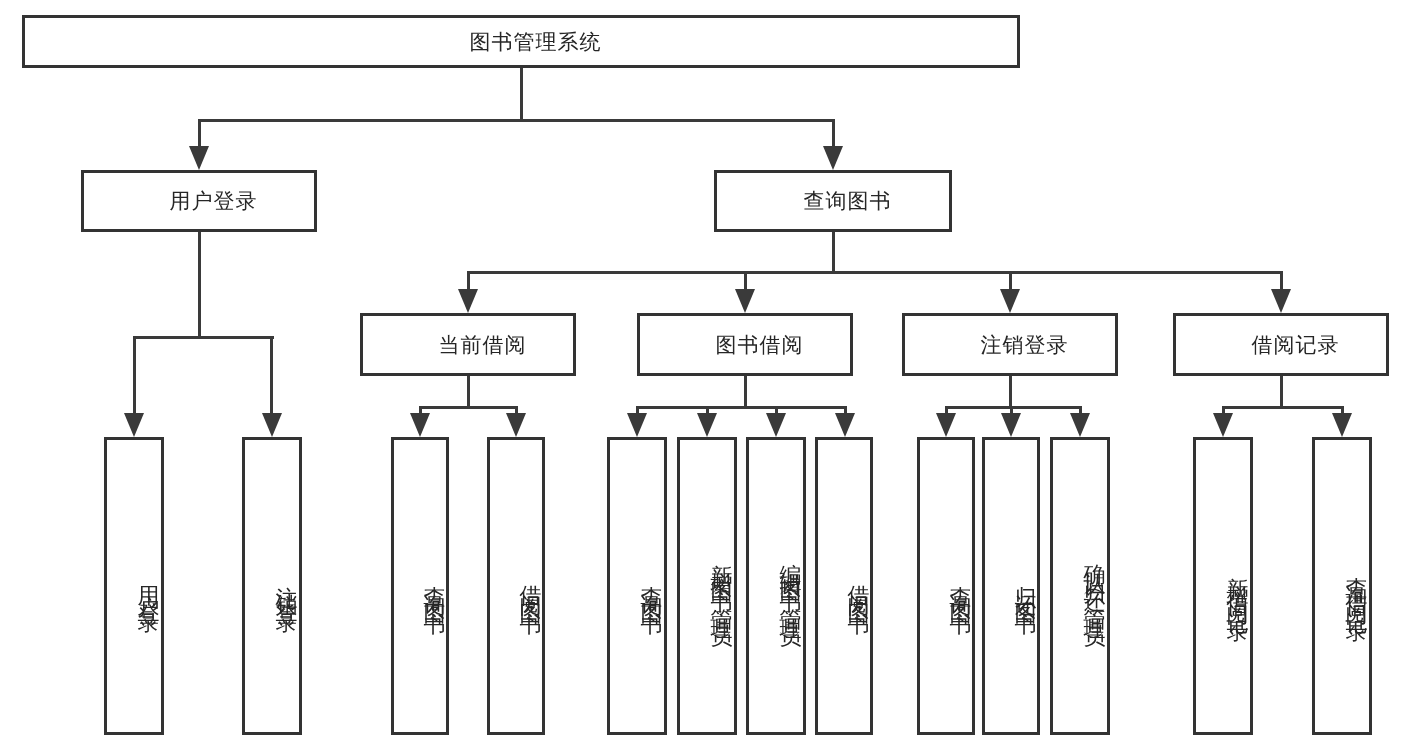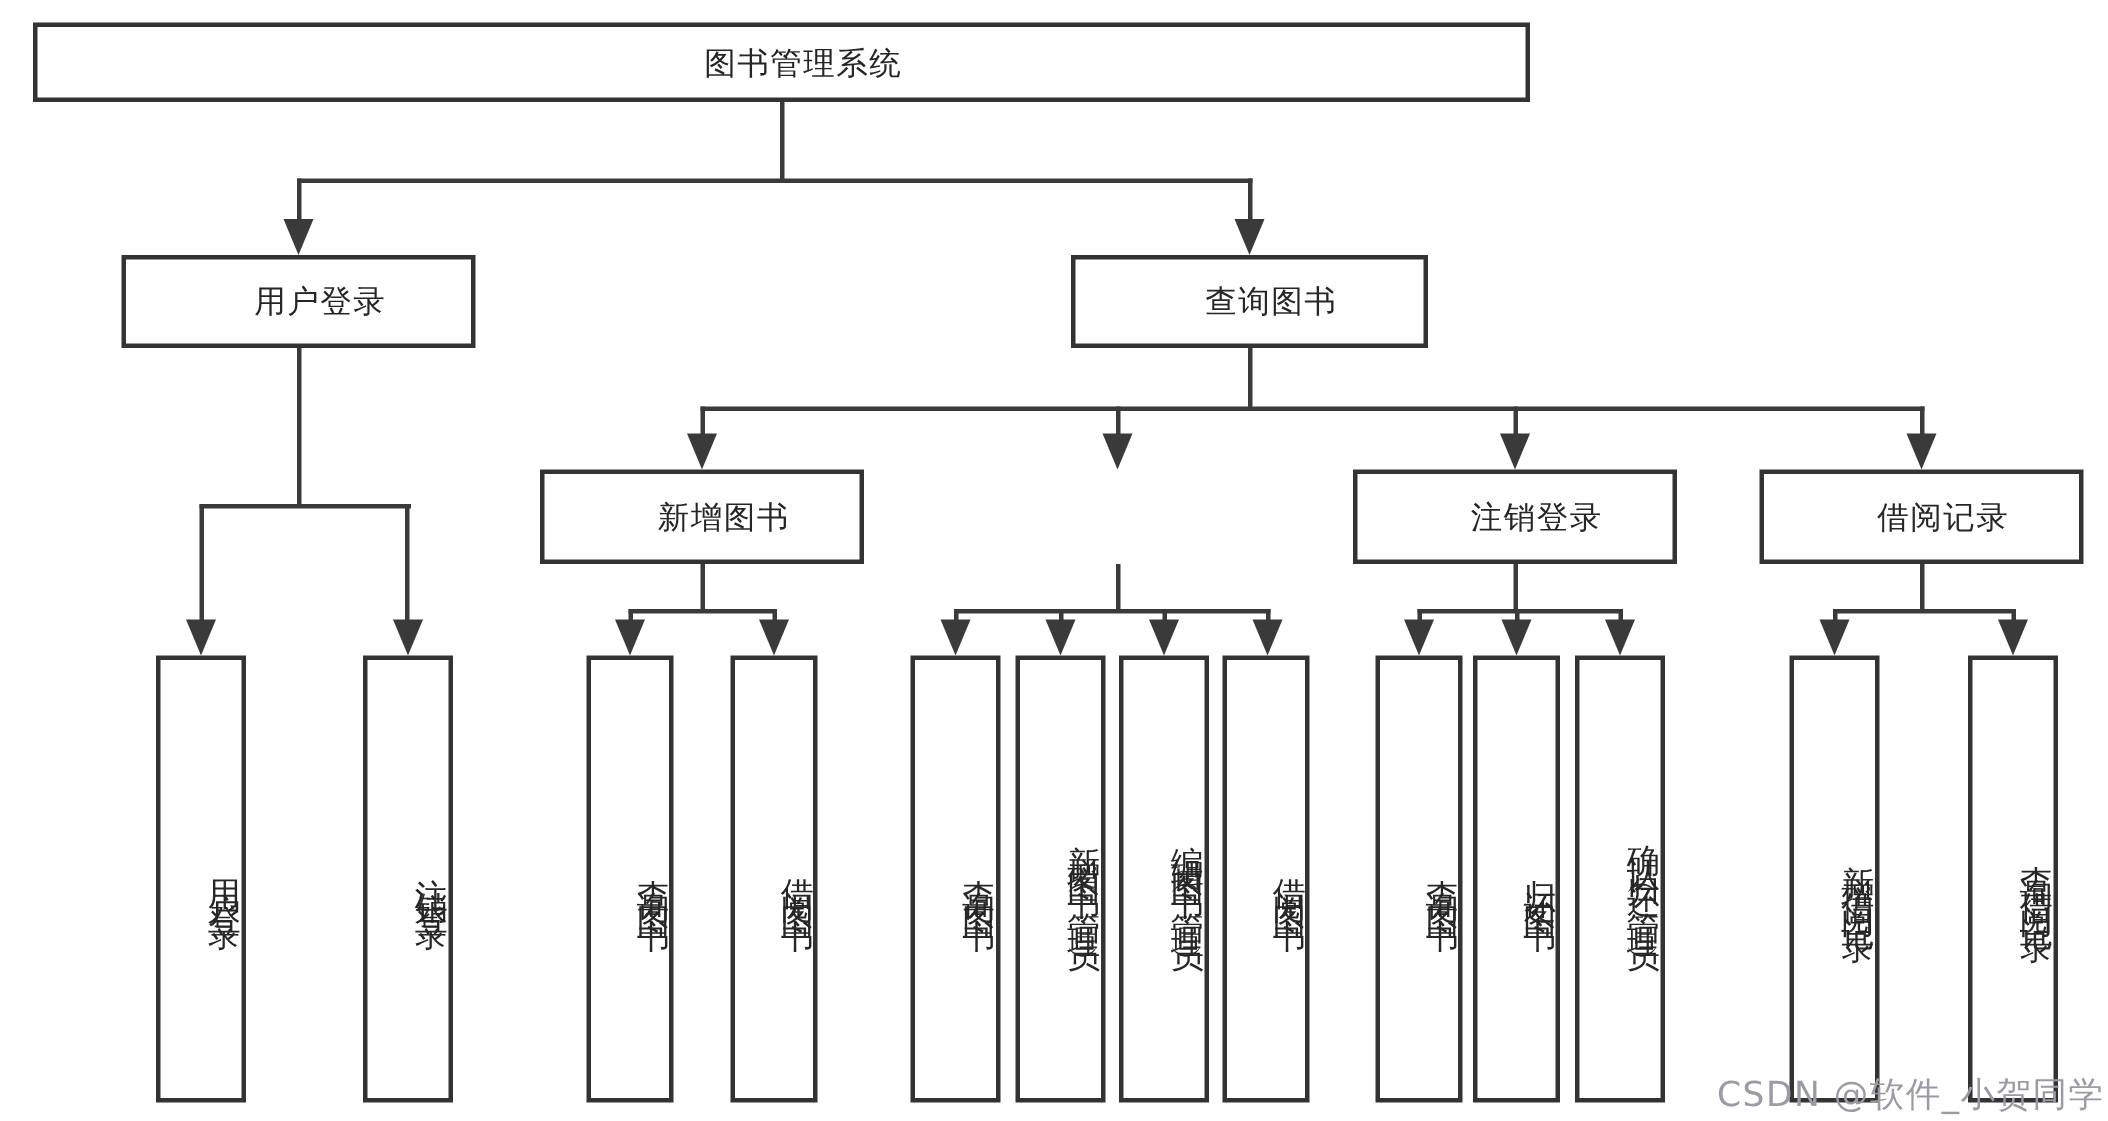--- a/index.html
+++ b/index.html
@@ -69,21 +69,24 @@
   <div class="vline" style="left:467px;top:271px;height:20px"></div>
   <div class="arrow" style="left:458px;top:289px"></div>
   <div class="vline" style="left:744px;top:271px;height:20px"></div>
   <div class="arrow" style="left:735px;top:289px"></div>
   <div class="vline" style="left:1009px;top:271px;height:20px"></div>
   <div class="arrow" style="left:1000px;top:289px"></div>
   <div class="vline" style="left:1280px;top:271px;height:20px"></div>
   <div class="arrow" style="left:1271px;top:289px"></div>
 
   <div class="box" style="left:360px;top:313px;width:216px;height:63px">
-    <span class="hlabel">新增图书</span>
+    <span class="hlabel">当前借阅</span>
+  </div>
+  <div class="box" style="left:637px;top:313px;width:216px;height:63px">
+    <span class="hlabel">图书借阅</span>
   </div>
   <div class="box" style="left:902px;top:313px;width:216px;height:63px">
     <span class="hlabel">注销登录</span>
   </div>
   <div class="box" style="left:1173px;top:313px;width:216px;height:63px">
     <span class="hlabel">借阅记录</span>
   </div>
 
   <div class="vline" style="left:467px;top:376px;height:32px"></div>
   <div class="hline" style="left:419px;top:406px;width:99px"></div>
@@ -156,15 +159,14 @@
     <span class="vlabel">确认归还（管理员）</span>
   </div>
 
   <div class="box" style="left:1193px;top:437px;width:60px;height:298px">
     <span class="vlabel">新增借阅记录</span>
   </div>
   <div class="box" style="left:1312px;top:437px;width:60px;height:298px">
     <span class="vlabel">查询借阅记录</span>
   </div>
 
-  <div class="watermark">CSDN @软件_小贺同学</div>
 
 </div>
 
 </body></html>

